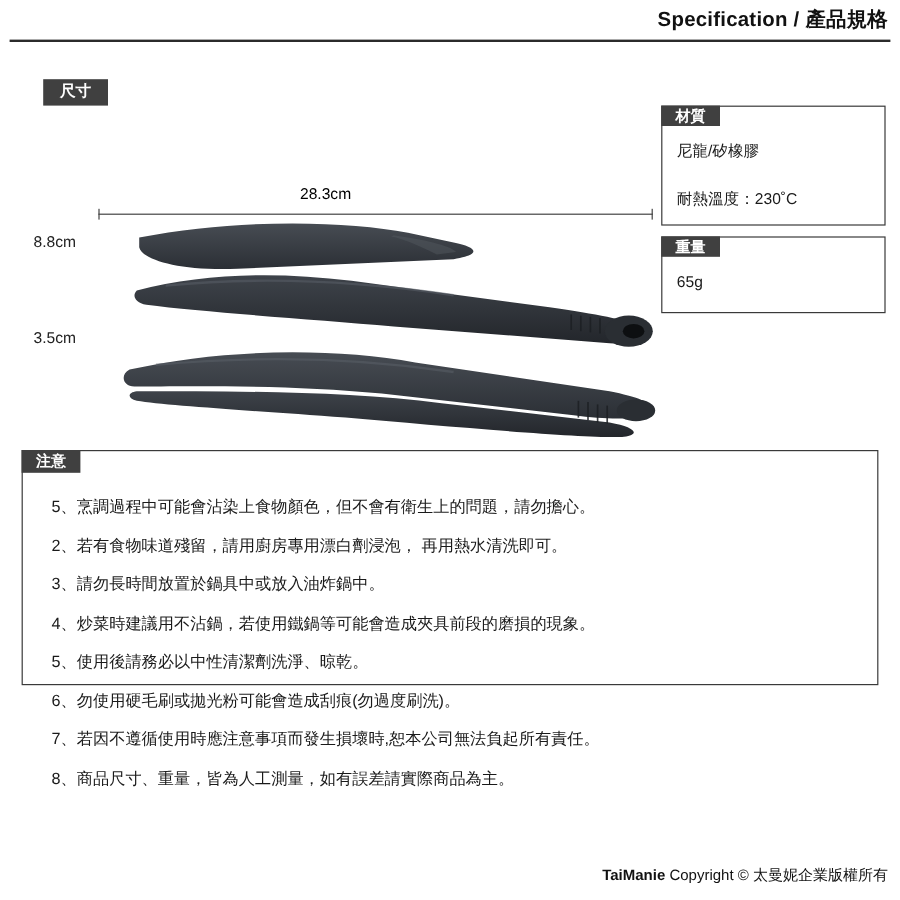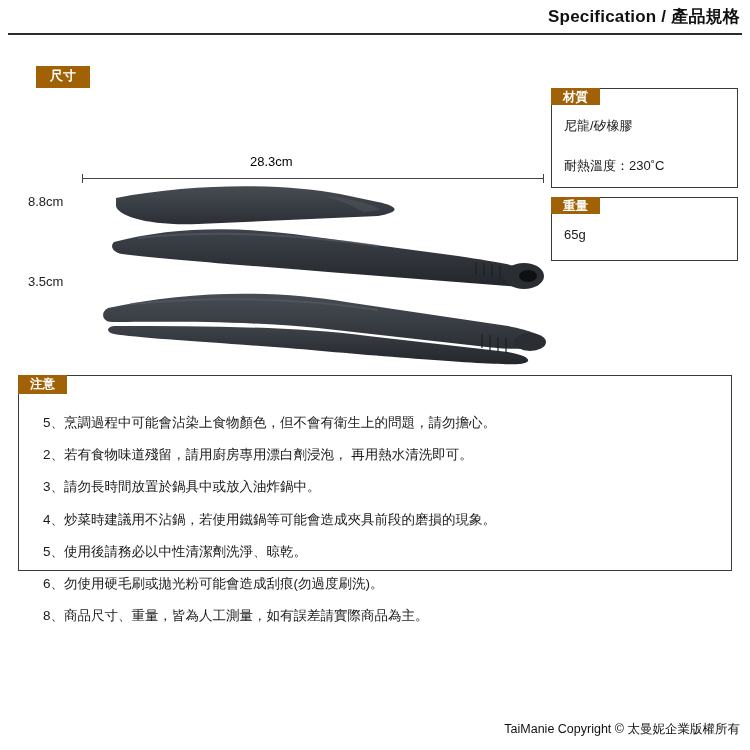--- a/index.html
+++ b/index.html
@@ -38,21 +38,21 @@
     left: 8px;
     right: 8px;
     top: 33px;
     height: 2px;
     background: #2b2b2b;
   }
 
   
   .tag {
     display: inline-block;
-    background: #a16207;
+    background: #404040;
     color: #ffffff;
     font-size: 13px;
     font-weight: bold;
     padding: 3px 14px 4px 14px;
     line-height: 1.15;
     white-space: nowrap;
     font-family: Liberation Serif, serif;
   }
 
   
@@ -173,21 +173,21 @@
 
   
   .footer {
     position: absolute;
     right: 10px;
     bottom: 12px;
     font-size: 12.5px;
     color: #111;
     white-space: nowrap;
   }
-  .footer .brand { font-weight: normal; margin-left: 12px; }
+  .footer .brand { font-weight: bold; margin-left: 12px; }
 </style>
 </head>
 <body>
 
 <div class="page">
 
   <div class="header">
     <div class="header-title">Specification / 產品規格</div>
     <div class="header-rule"></div>
   </div>
@@ -273,20 +273,21 @@
 
   <div class="notice">
     <div class="tag">注意</div>
     <div class="notice-list">
       <div class="notice-item">5、烹調過程中可能會沾染上食物顏色，但不會有衛生上的問題，請勿擔心。</div>
       <div class="notice-item">2、若有食物味道殘留，請用廚房專用漂白劑浸泡， 再用熱水清洗即可。</div>
       <div class="notice-item">3、請勿長時間放置於鍋具中或放入油炸鍋中。</div>
       <div class="notice-item">4、炒菜時建議用不沾鍋，若使用鐵鍋等可能會造成夾具前段的磨損的現象。</div>
       <div class="notice-item">5、使用後請務必以中性清潔劑洗淨、晾乾。</div>
       <div class="notice-item">6、勿使用硬毛刷或拋光粉可能會造成刮痕(勿過度刷洗)。</div>
+      <div class="notice-item">7、若因不遵循使用時應注意事項而發生損壞時,恕本公司無法負起所有責任。</div>
       <div class="notice-item">8、商品尺寸、重量，皆為人工測量，如有誤差請實際商品為主。</div>
     </div>
   </div>
 
   <div class="footer">
     <span class="brand">TaiManie</span><span> Copyright © 太曼妮企業版權所有</span>
   </div>
 
 </div>
 

